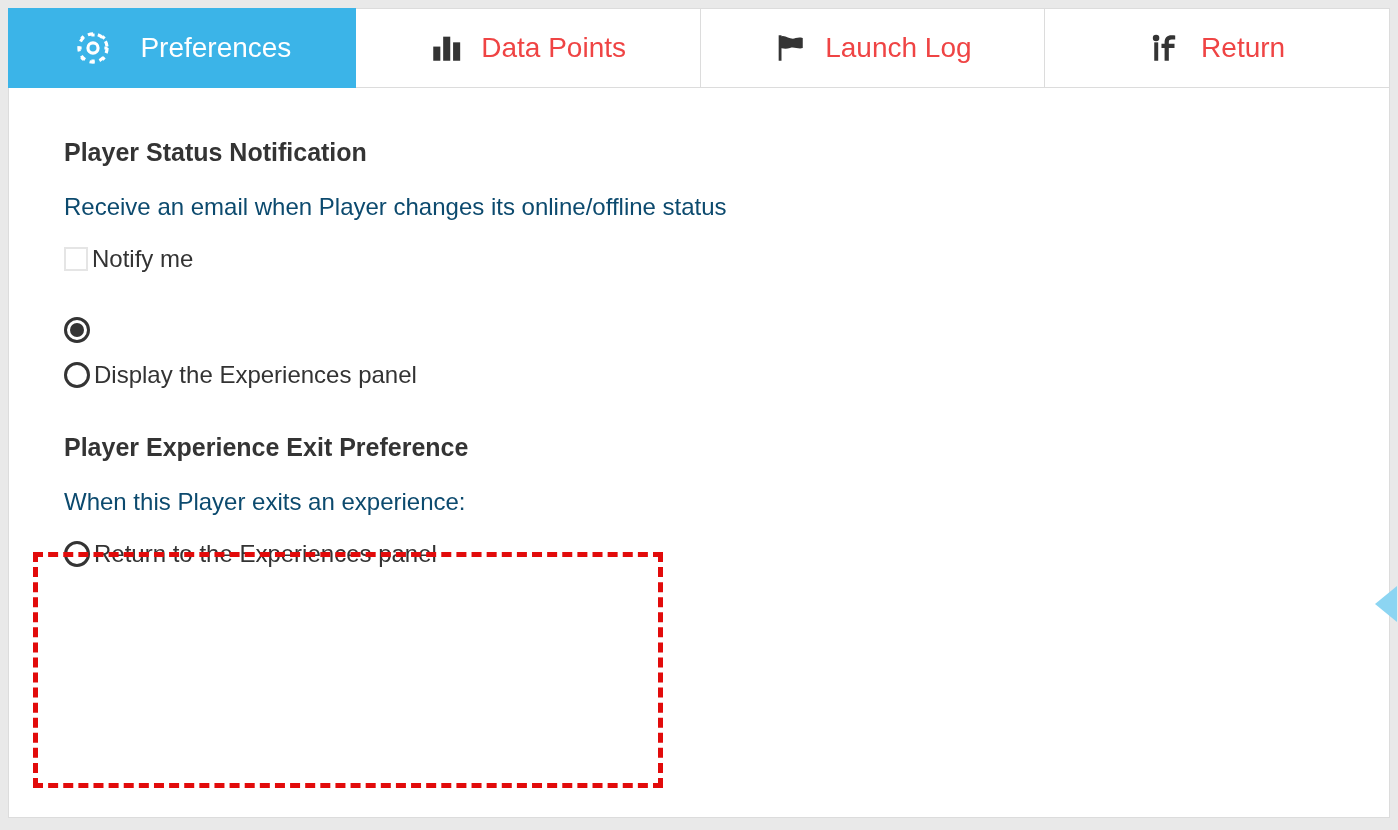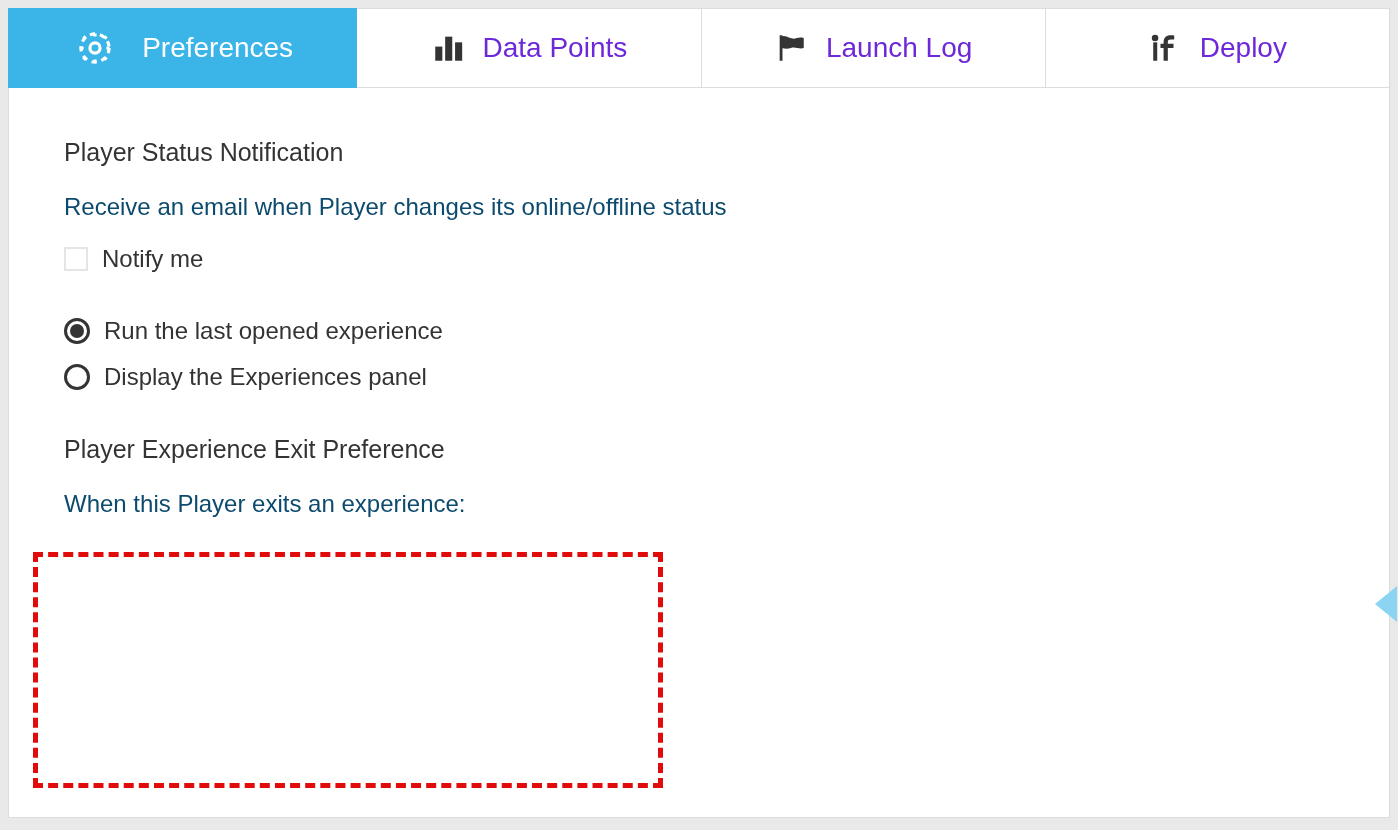--- a/index.html
+++ b/index.html
@@ -25,25 +25,25 @@
     display: flex;
     align-items: center;
     justify-content: center;
     gap: 18px;
     height: 80px;
     border: 1px solid #dcdcdc;
     border-left: none;
     background: #fff;
     font-size: 28px;
     font-weight: 400;
-    color: #6d28d9;
+    color: #ef4444;
     cursor: pointer;
     user-select: none;
   }
-  .tab:first-child { border-left: 5px solid #000000; gap: 28px; }
+  .tab:first-child { border-left: 3px solid #000000; gap: 28px; }
   .tab.active {
     background: #3bb4e8;
     color: #fff;
     border-color: #3bb4e8;
   }
   .tab .icon { display: inline-flex; }
   .tab .icon svg { display: block; }
 
   
   .panel {
@@ -51,34 +51,34 @@
     border: 1px solid #dcdcdc;
     border-top: none;
     padding: 50px 55px 40px 55px;
     min-height: 730px;
     position: relative;
   }
 
   h3.section-title {
     margin: 0 0 26px 0;
     font-size: 25px;
-    font-weight: 400;
+    font-weight: 700;
     color: #343434;
   }
   p.section-desc {
     margin: 0 0 24px 0;
     font-size: 24px;
     font-weight: 300;
     color: #0c4a6e;
   }
 
   .row {
     display: flex;
     align-items: center;
-    gap: 14px;
+    gap: 4px;
     margin: 0 0 18px 0;
     font-size: 24px;
     font-weight: 300;
     color: #333;
   }
 
   
   .checkbox {
     width: 24px; height: 24px;
     border: 2px solid #e5e5e5;
@@ -166,50 +166,53 @@
 
 
     <div class="tab">
       <span class="icon">
         <svg width="34" height="34" viewBox="0 0 24 24" fill="#343434">
           <circle cx="5" cy="5" r="2.3"></circle>
           <rect x="3.7" y="8" width="2.8" height="13"></rect>
           <path d="M11 21h3v-9h4v-3h-4V7.8c0-1.3 0.6-1.8 2-1.8h2.5V3.2C17.8 3 16.8 3 15.8 3 13 3 11 4.6 11 8v1h-2.2v3H11z"></path>
         </svg>
       </span>
-      <span>Deploy</span>
+      <span>Return</span>
     </div>
 
   </div>
 
   <div class="panel">
 
     <div class="block">
       <h3 class="section-title">Player Status Notification</h3>
       <p class="section-desc">Receive an email when Player changes its online/offline status</p>
       <div class="row">
         <span class="checkbox"></span>
         <span>Notify me</span>
       </div>
     </div>
 
     <div class="block">
       <div class="row">
         <span class="radio checked"></span>
-        <span>Run the last opened experience</span>
       </div>
       <div class="row">
         <span class="radio"></span>
         <span>Display the Experiences panel</span>
       </div>
     </div>
 
     <div class="block" style="margin-bottom:4px">
       <h3 class="section-title">Player Experience Exit Preference</h3>
       <p class="section-desc">When this Player exits an experience:</p>
+      <div class="row">
+        <span class="radio"></span>
+        <span>Return to the Experiences panel</span>
+      </div>
     </div>
 
     <div class="highlight-box" style="left:24px; top:464px; width:630px; height:236px;"></div>
 
     <div class="edge-wedge" style="top:498px;"></div>
 
   </div>
 </div>
 
 </body></html>

